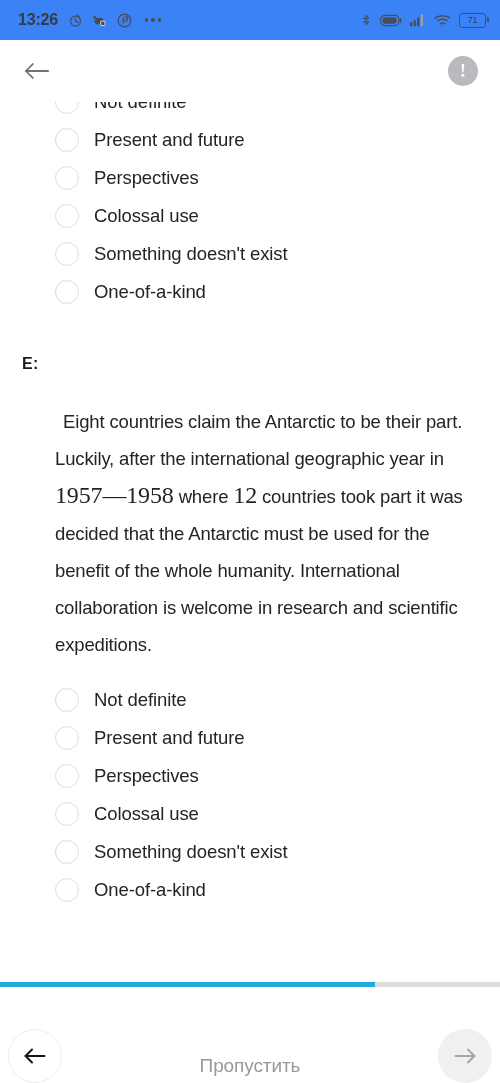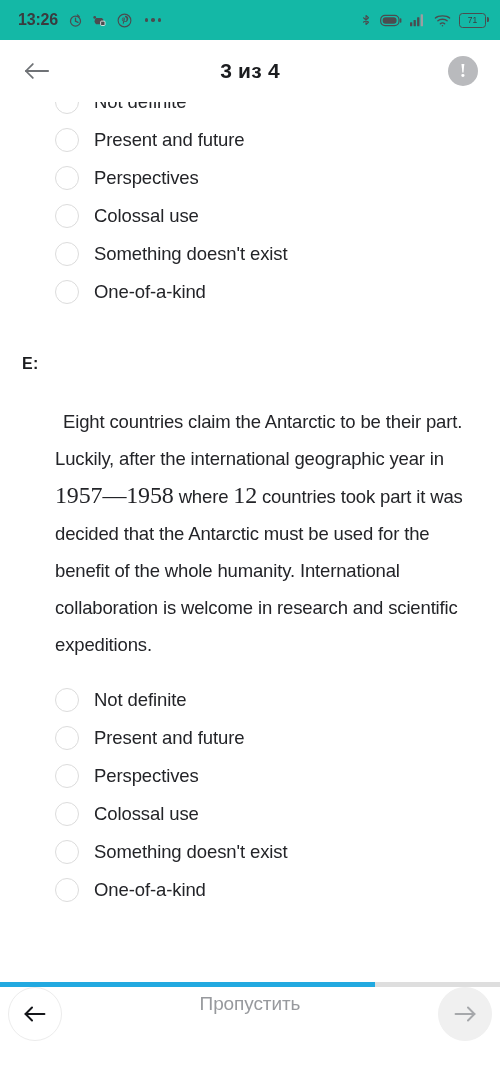--- a/index.html
+++ b/index.html
@@ -17,21 +17,21 @@
   }
 
   
   .status-bar {
     height: 40px;
     display: flex;
     align-items: center;
     justify-content: space-between;
     padding: 0 14px 0 18px;
     box-sizing: border-box;
-    background: #14b8a6;
+    background: #3b82f6;
   }
   .status-left, .status-right {
     display: flex;
     align-items: center;
   }
   .status-left { gap: 9px; }
   .status-right { gap: 8px; }
   .status-clock {
     font-size: 16px;
     font-weight: 700;
@@ -206,21 +206,21 @@
     background: #dedede;
   }
   .progress-fill {
     height: 100%;
     background: #22a9e0;
   }
   .bottom-row {
     position: absolute;
     top: 5px; left: 0; right: 0; bottom: 0;
     display: flex;
-    align-items: flex-start;
+    align-items: flex-end;
     justify-content: space-between;
     padding: 0 8px;
     box-sizing: border-box;
   }
   .nav-circle {
     width: 54px; height: 54px;
     border-radius: 50%;
     display: flex;
     align-items: center;
     justify-content: center;
@@ -325,21 +325,20 @@
   </div>
 </div>
 
 <div class="app-header">
   <div class="hdr-back">
     <svg width="26" height="22" viewBox="0 0 28 22" fill="none" stroke="currentColor" stroke-width="1.9" stroke-linecap="round" stroke-linejoin="round">
       <path d="M26 11 H2"></path>
       <path d="M9.5 3.5 L2 11 L9.5 18.5"></path>
     </svg>
   </div>
-  <div class="hdr-title">3 из 4</div>
   <div class="hdr-info">
     <span class="bang">!</span>
   </div>
 </div>
 
 <div class="content">
 
   <div class="list-top">
     <div class="option-row">
       <span class="radio"></span>

